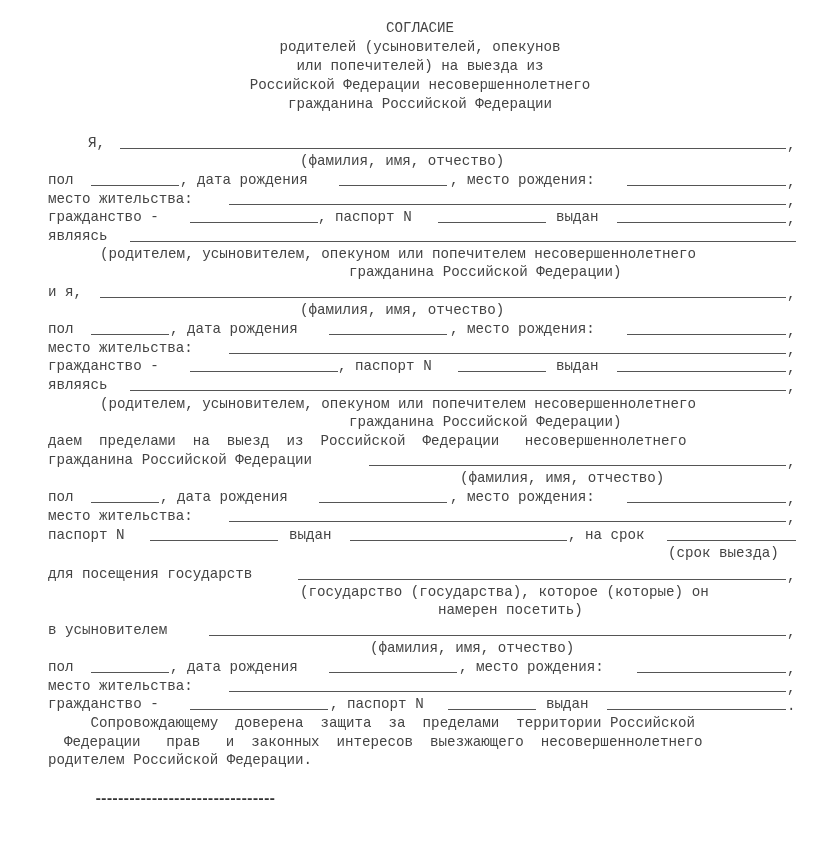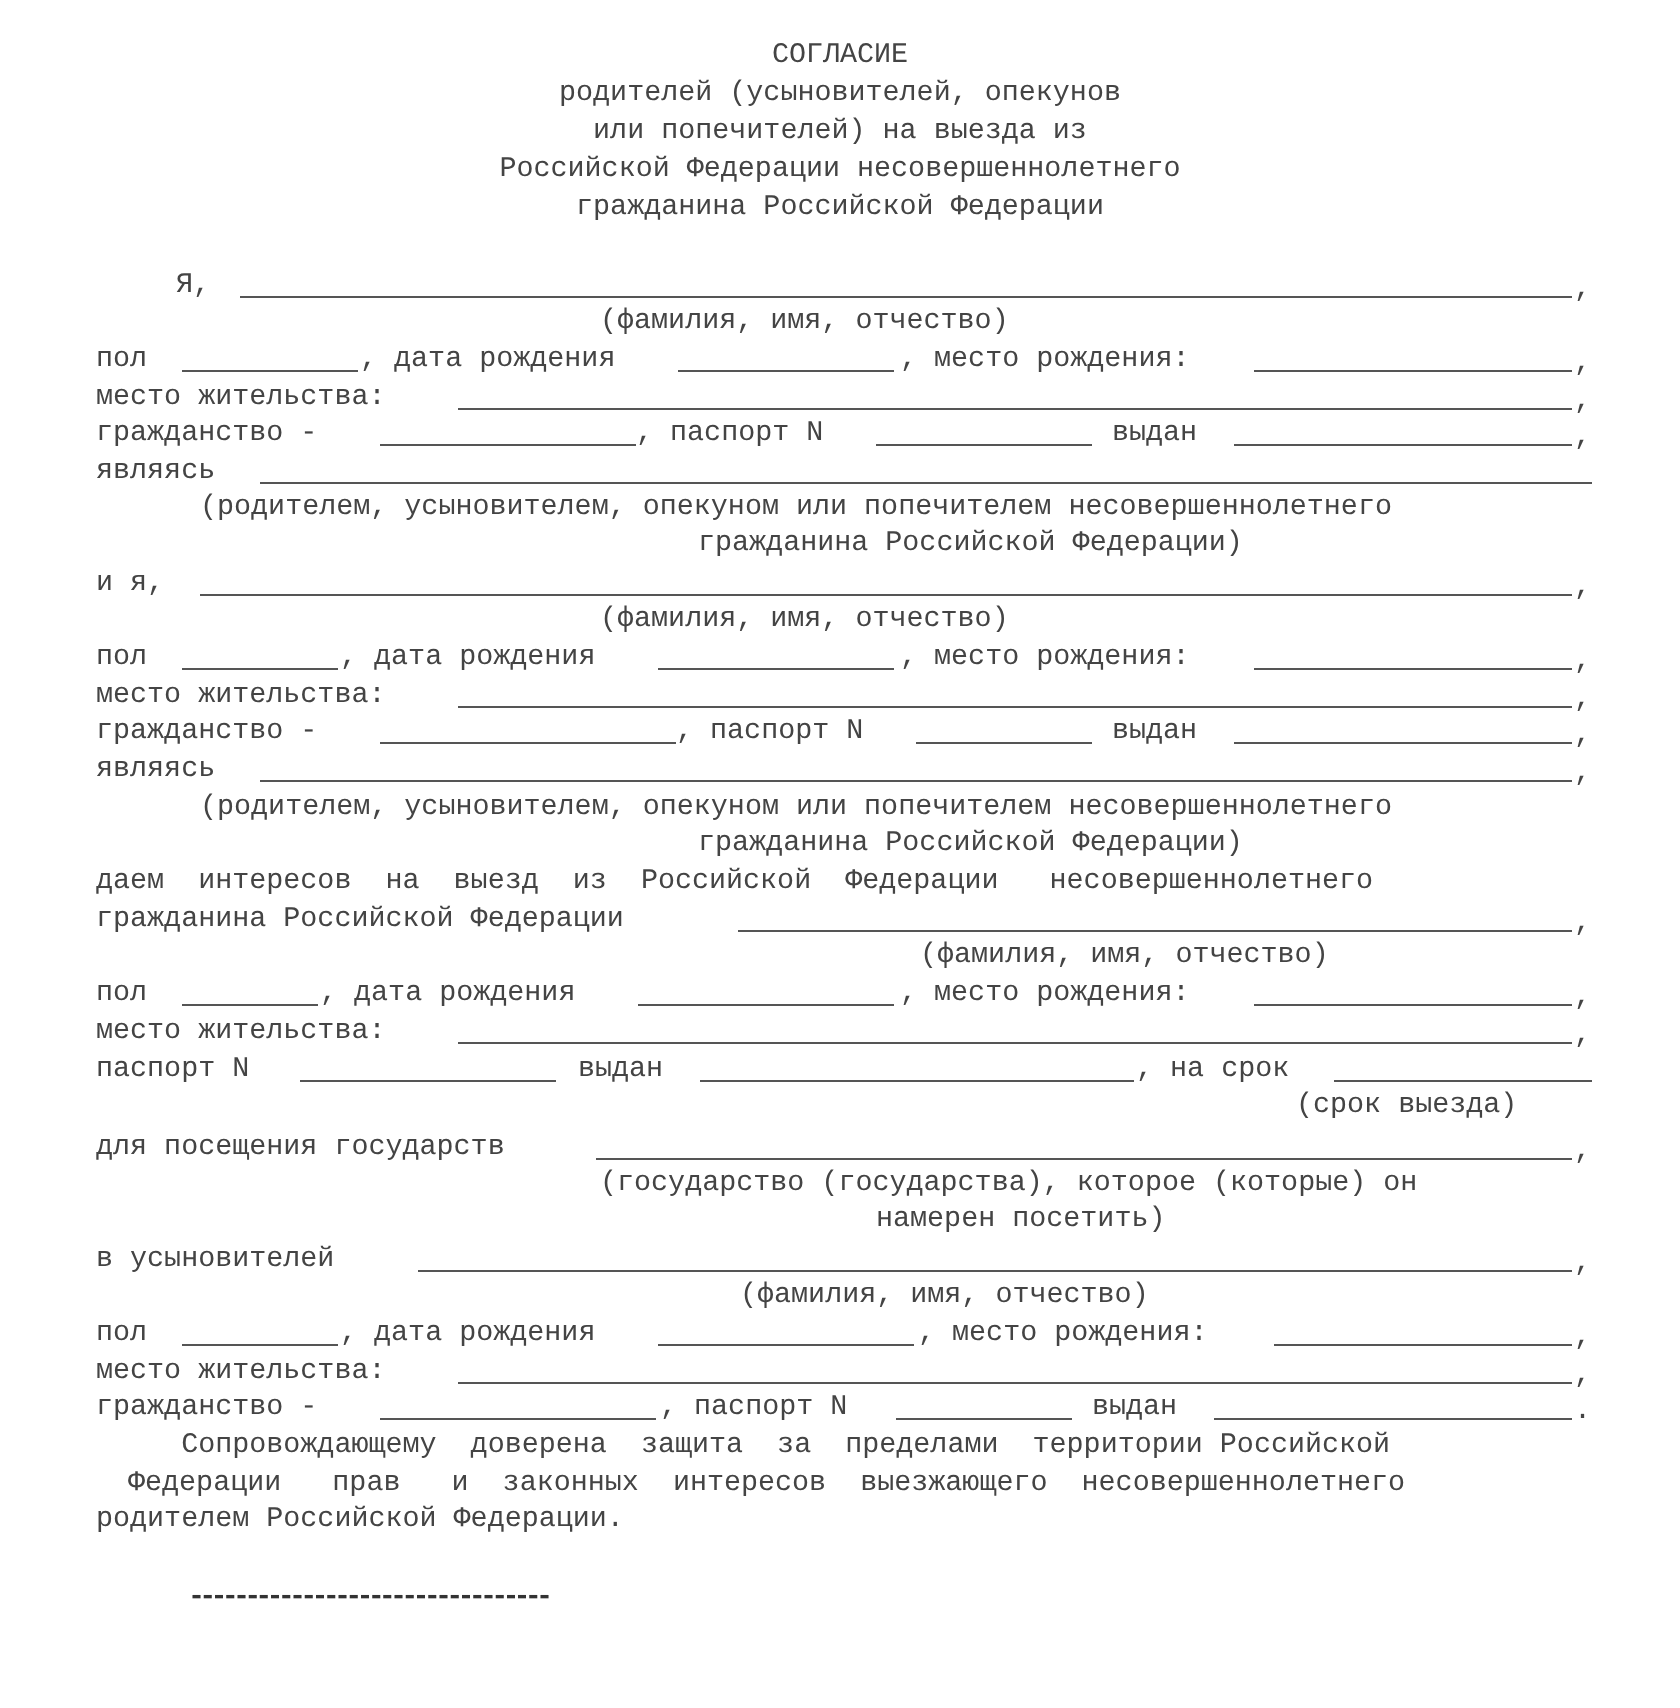--- a/index.html
+++ b/index.html
@@ -74,21 +74,21 @@
 <div class="t" style="left:556px;top:357px">выдан</div>
 <div class="u" style="left:617px;width:169px;top:371px"></div>
 <div class="cm" style="left:787px;top:359px">,</div>
 
 <div class="t" style="left:48px;top:376px">являясь</div>
 <div class="u" style="left:130px;width:656px;top:390px"></div>
 <div class="cm" style="left:787px;top:378px">,</div>
 <div class="t" style="left:100px;top:395px">(родителем, усыновителем, опекуном или попечителем несовершеннолетнего</div>
 <div class="t" style="left:349px;top:413px">гражданина Российской Федерации)</div>
 
-<div class="t" style="left:48px;top:432px">даем  интересов  на  выезд  из  Российской  Федерации   несовершеннолетнего</div>
+<div class="t" style="left:48px;top:432px">даем  пределами  на  выезд  из  Российской  Федерации   несовершеннолетнего</div>
 <div class="t" style="left:48px;top:451px">гражданина Российской Федерации</div>
 <div class="u" style="left:369px;width:417px;top:465px"></div>
 <div class="cm" style="left:787px;top:453px">,</div>
 <div class="t" style="left:460px;top:469px">(фамилия, имя, отчество)</div>
 
 <div class="t" style="left:48px;top:488px">пол</div>
 <div class="u" style="left:91px;width:68px;top:502px"></div>
 <div class="t" style="left:160px;top:488px">, дата рождения</div>
 <div class="u" style="left:319px;width:128px;top:502px"></div>
 <div class="t" style="left:450px;top:488px">, место рождения:</div>
@@ -98,29 +98,29 @@
 <div class="t" style="left:48px;top:507px">место жительства:</div>
 <div class="u" style="left:229px;width:557px;top:521px"></div>
 <div class="cm" style="left:787px;top:509px">,</div>
 
 <div class="t" style="left:48px;top:526px">паспорт N</div>
 <div class="u" style="left:150px;width:128px;top:540px"></div>
 <div class="t" style="left:289px;top:526px">выдан</div>
 <div class="u" style="left:350px;width:217px;top:540px"></div>
 <div class="t" style="left:568px;top:526px">, на срок</div>
 <div class="u" style="left:667px;width:129px;top:540px"></div>
-<div class="t" style="left:648px;top:544px">(срок выезда)</div>
+<div class="t" style="left:668px;top:544px">(срок выезда)</div>
 
 <div class="t" style="left:48px;top:565px">для посещения государств</div>
 <div class="u" style="left:298px;width:488px;top:579px"></div>
 <div class="cm" style="left:787px;top:567px">,</div>
 <div class="t" style="left:300px;top:583px">(государство (государства), которое (которые) он</div>
 <div class="t" style="left:438px;top:601px">намерен посетить)</div>
 
-<div class="t" style="left:48px;top:621px">в усыновителей</div>
+<div class="t" style="left:48px;top:621px">в усыновителем</div>
 <div class="u" style="left:209px;width:577px;top:635px"></div>
 <div class="cm" style="left:787px;top:623px">,</div>
 <div class="t" style="left:370px;top:639px">(фамилия, имя, отчество)</div>
 
 <div class="t" style="left:48px;top:658px">пол</div>
 <div class="u" style="left:91px;width:78px;top:672px"></div>
 <div class="t" style="left:170px;top:658px">, дата рождения</div>
 <div class="u" style="left:329px;width:128px;top:672px"></div>
 <div class="t" style="left:459px;top:658px">, место рождения:</div>
 <div class="u" style="left:637px;width:149px;top:672px"></div>

